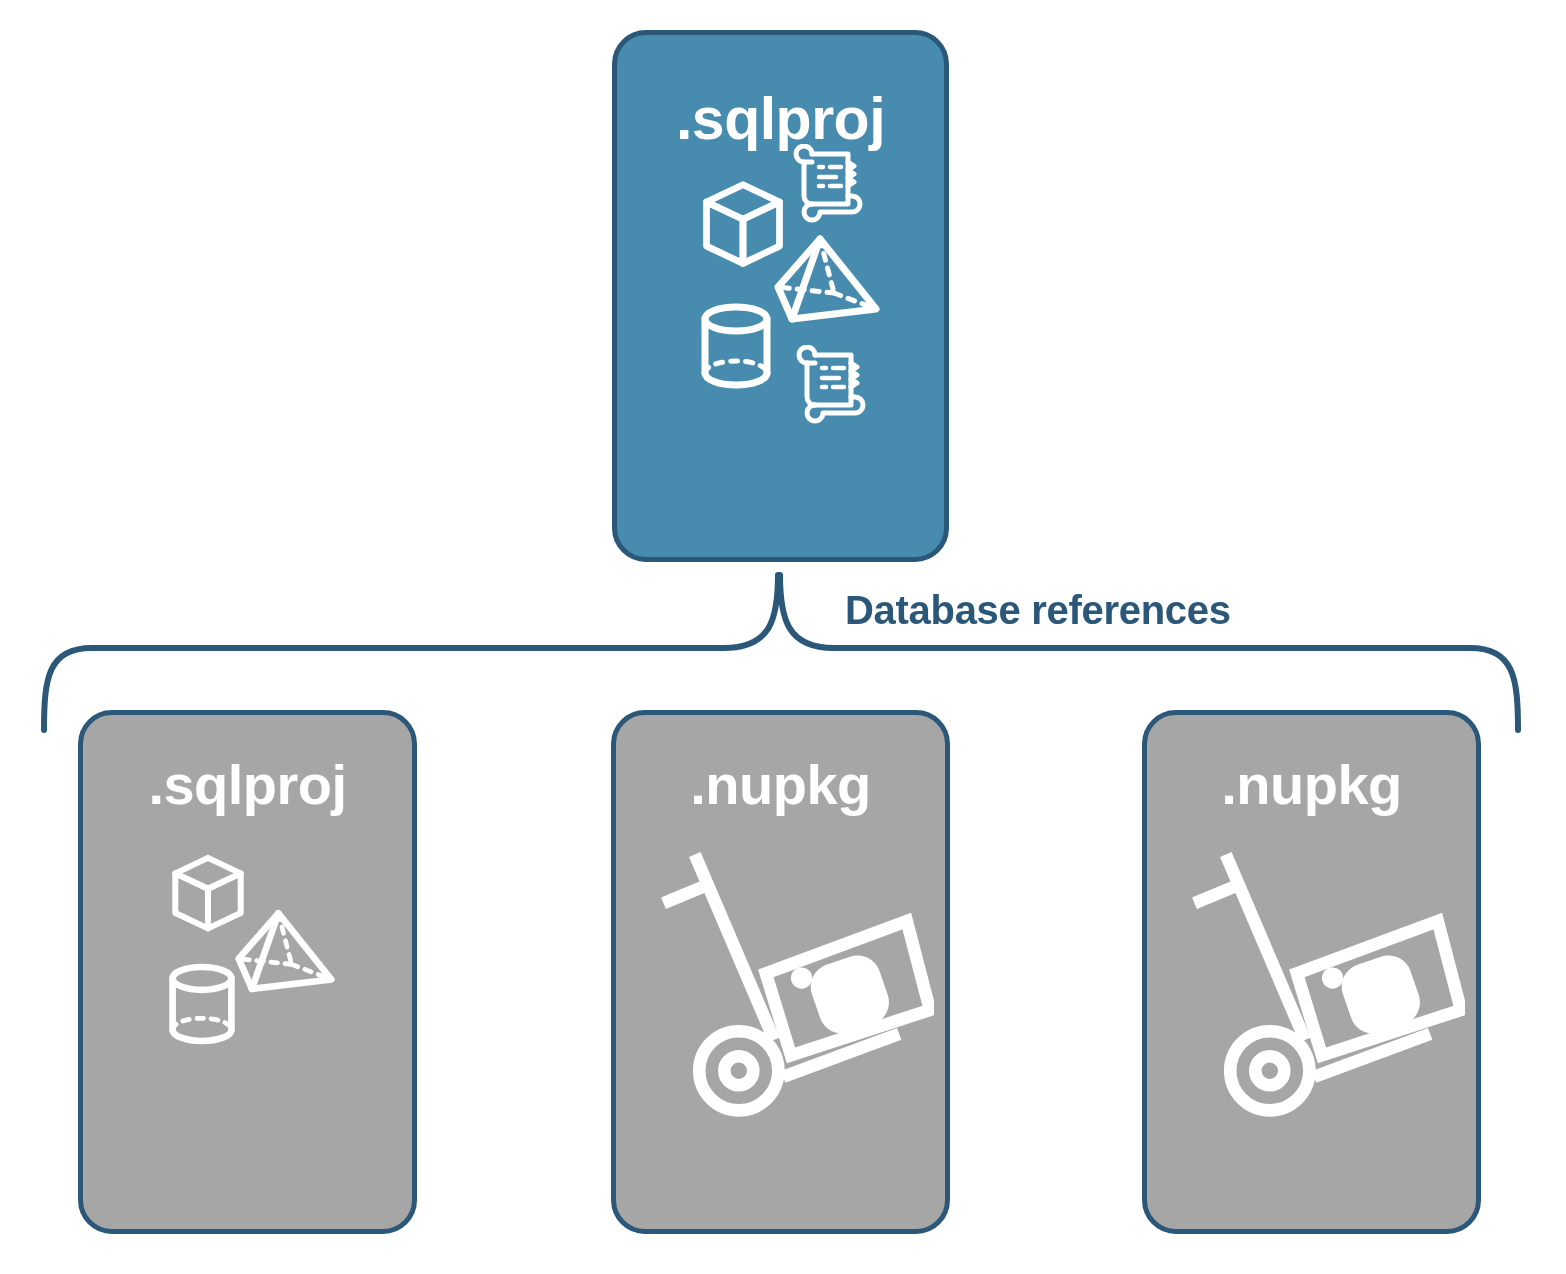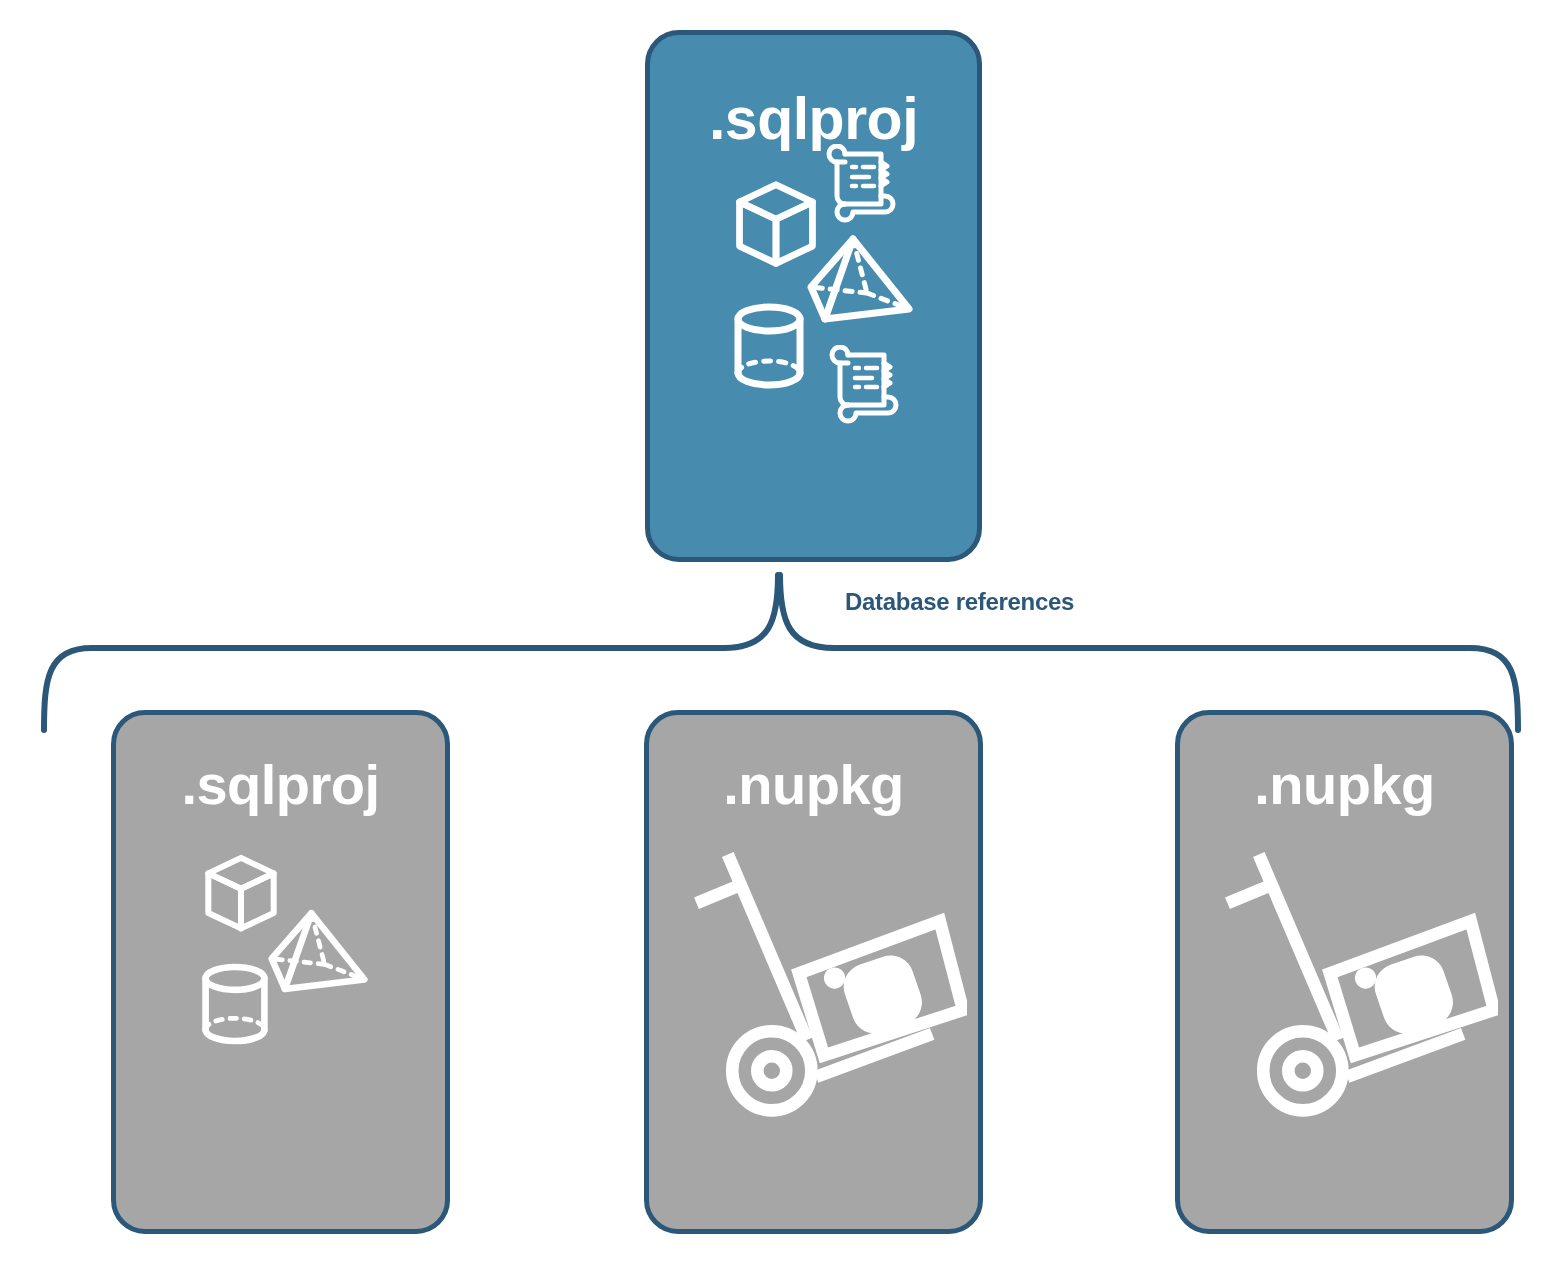--- a/index.html
+++ b/index.html
@@ -23,21 +23,20 @@
   }
 
   .node {
     position: absolute;
     box-sizing: border-box;
     border: 5px solid #2b5779;
     border-radius: 34px;
     display: flex;
     flex-direction: column;
     align-items: center;
-    margin-left: 33px;
   }
 
   .node.primary {
     background: #478caf;
     left: 612px;
     top: 30px;
     width: 337px;
     height: 532px;
   }
 
@@ -86,21 +85,21 @@
     left: 0; top: 0;
     width: 1566px;
     height: 1274px;
     pointer-events: none;
   }
 
   .brace-caption {
     position: absolute;
     left: 845px;
     top: 588px;
-    font-size: 24px;
+    font-size: 40px;
     font-weight: bold;
     color: #2b5779;
     letter-spacing: -0.3px;
     white-space: nowrap;
     user-select: none;
   }
 </style>
 </head>
 <body>
 

